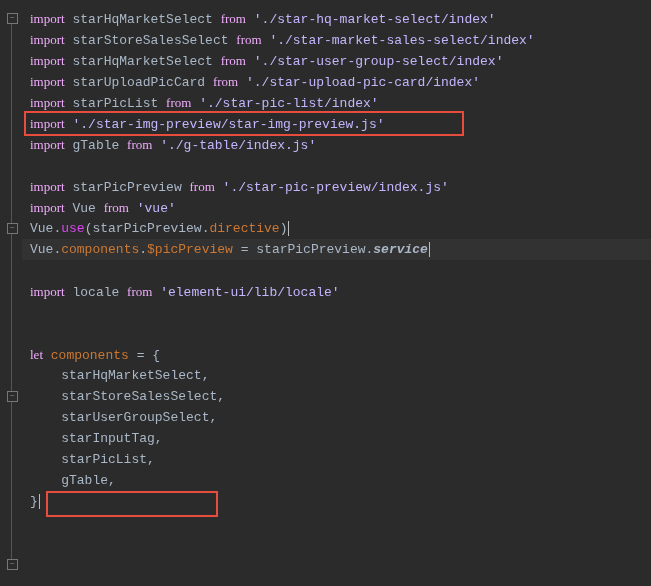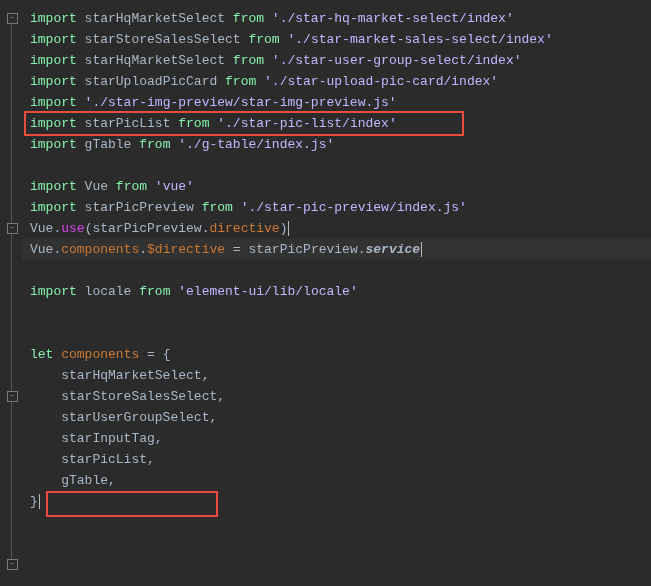--- a/index.html
+++ b/index.html
@@ -44,21 +44,21 @@
     line-height: 8px;
     text-align: center;
     color: #888;
   }
   .line {
     white-space: pre;
     height: 21px;
     padding-left: 8px;
     position: relative;
   }
-  .kw { color: #86efac; }
+  .kw { color: #f0abfc; font-family: Liberation Serif, serif; }
   .ident { color: #a9b7c6; }
   .str { color: #c4b5fd; }
   .prop-italic { color: #cc7832; }
   .service-prop { color: #a9b7c6; font-style: italic; font-weight: bold; }
   .white { color: #d946ef; }
   .caret {
     display: inline-block;
     width: 1px;
     height: 15px;
     background: #bbb;
@@ -83,28 +83,28 @@
     <div class="fold-marker" style="top:5px;">−</div>
     <div class="fold-marker" style="top:215px;">−</div>
     <div class="fold-marker" style="top:383px;">−</div>
     <div class="fold-marker" style="top:551px;">−</div>
   </div>
 
   <div class="line"><span class="kw">import</span><span class="ident"> starHqMarketSelect </span><span class="kw">from</span><span class="str"> './star-hq-market-select/index'</span></div>
   <div class="line"><span class="kw">import</span><span class="ident"> starStoreSalesSelect </span><span class="kw">from</span><span class="str"> './star-market-sales-select/index'</span></div>
   <div class="line"><span class="kw">import</span><span class="ident"> starHqMarketSelect </span><span class="kw">from</span><span class="str"> './star-user-group-select/index'</span></div>
   <div class="line"><span class="kw">import</span><span class="ident"> starUploadPicCard </span><span class="kw">from</span><span class="str"> './star-upload-pic-card/index'</span></div>
+  <div class="line"><span class="kw">import</span><span class="ident"> starPicList </span><span class="kw">from</span><span class="str"> './star-pic-list/index'</span></div>
   <div class="line"><span class="kw">import</span><span class="str"> './star-img-preview/star-img-preview.js'</span></div>
-  <div class="line"><span class="kw">import</span><span class="ident"> starPicList </span><span class="kw">from</span><span class="str"> './star-pic-list/index'</span></div>
   <div class="line"><span class="kw">import</span><span class="ident"> gTable </span><span class="kw">from</span><span class="str"> './g-table/index.js'</span></div>
   <div class="line"></div>
+  <div class="line"><span class="kw">import</span><span class="ident"> starPicPreview </span><span class="kw">from</span><span class="str"> './star-pic-preview/index.js'</span></div>
   <div class="line"><span class="kw">import</span><span class="ident"> Vue </span><span class="kw">from</span><span class="str"> 'vue'</span></div>
-  <div class="line"><span class="kw">import</span><span class="ident"> starPicPreview </span><span class="kw">from</span><span class="str"> './star-pic-preview/index.js'</span></div>
   <div class="line"><span class="ident">Vue.</span><span class="white">use</span><span class="ident">(starPicPreview.</span><span class="prop-italic">directive</span><span class="ident">)</span><span class="caret"></span></div>
-  <div class="line highlight-row"><span class="ident">Vue.</span><span class="prop-italic">components</span><span class="ident">.</span><span class="prop-italic">$directive</span><span class="ident"> = starPicPreview.</span><span class="service-prop">service</span><span class="caret"></span></div>
+  <div class="line highlight-row"><span class="ident">Vue.</span><span class="prop-italic">components</span><span class="ident">.</span><span class="prop-italic">$picPreview</span><span class="ident"> = starPicPreview.</span><span class="service-prop">service</span><span class="caret"></span></div>
   <div class="line"></div>
   <div class="line"><span class="kw">import</span><span class="ident"> locale </span><span class="kw">from</span><span class="str"> 'element-ui/lib/locale'</span></div>
   <div class="line"></div>
   <div class="line"></div>
   <div class="line"><span class="kw">let</span><span> </span><span class="prop-italic">components</span><span class="ident"> = {</span></div>
   <div class="line"><span class="ident">    starHqMarketSelect,</span></div>
   <div class="line"><span class="ident">    starStoreSalesSelect,</span></div>
   <div class="line"><span class="ident">    starUserGroupSelect,</span></div>
   <div class="line"><span class="ident">    starInputTag,</span></div>
   <div class="line"><span class="ident">    starPicList,</span></div>

